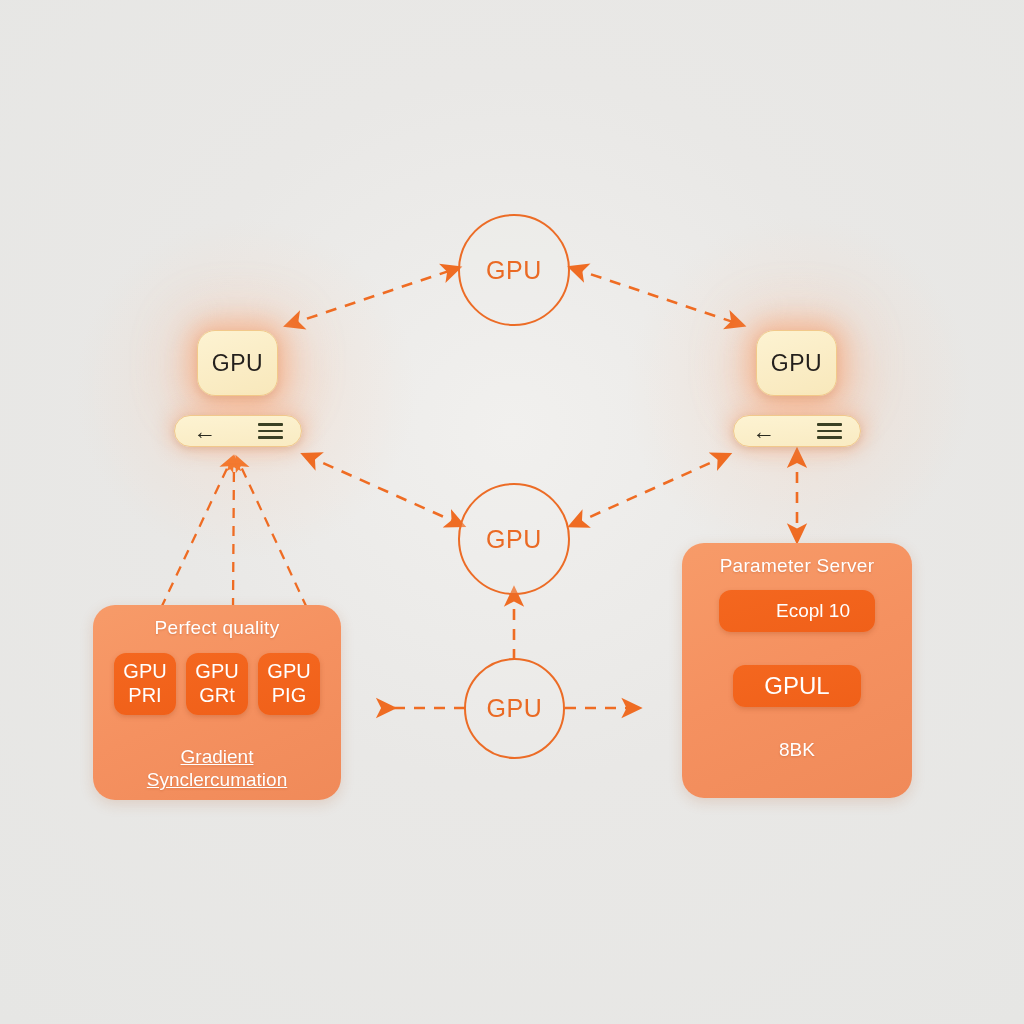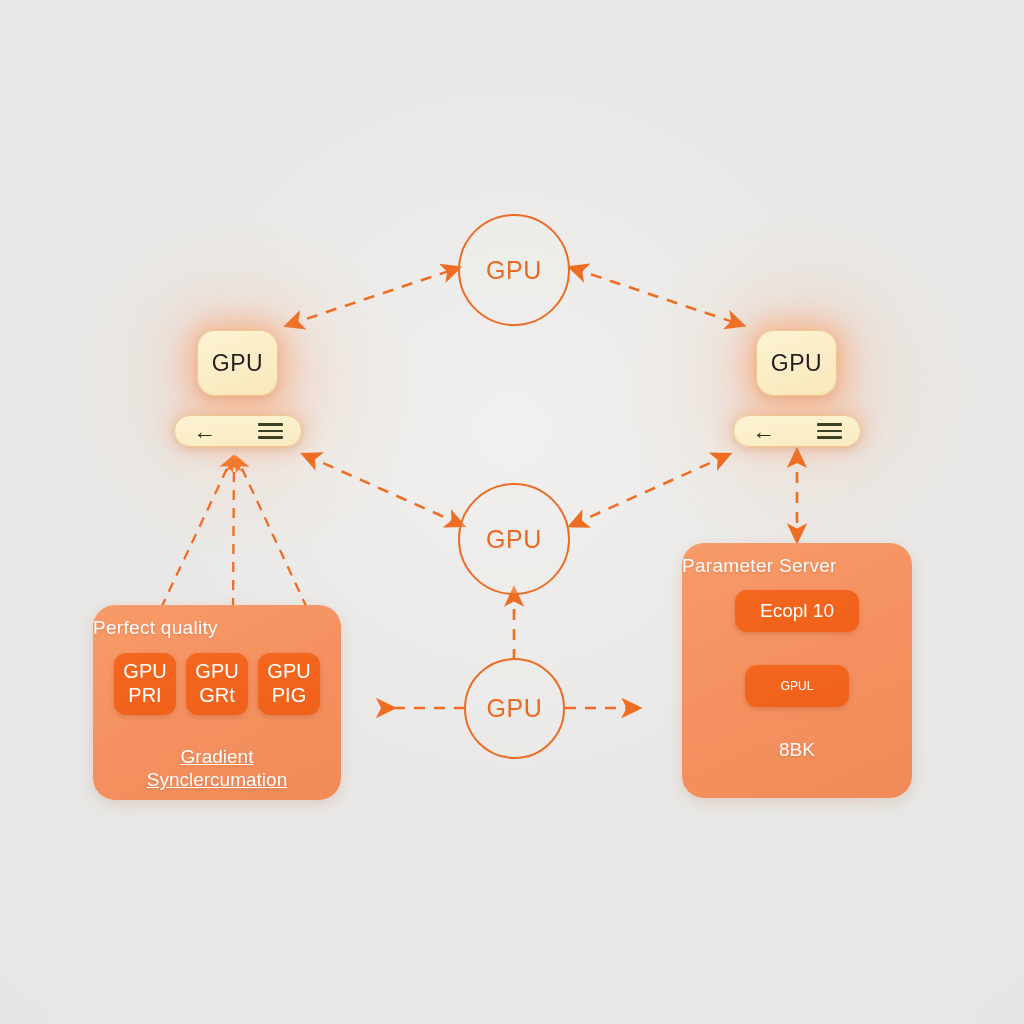--- a/index.html
+++ b/index.html
@@ -92,21 +92,21 @@
     position: absolute;
     border-radius: 22px;
     box-sizing: border-box;
     color: #ffffff;
   }
   .panel.light {
     background: linear-gradient(155deg, #f79b69 0%, #f59160 48%, #f08a59 100%);
     box-shadow: 0 4px 14px rgba(180,90,40,0.18);
   }
   .panel-title {
-    text-align: left;
+    text-align: center;
     font-size: 19px;
     letter-spacing: 0.3px;
     color: #fff;
     text-shadow: 0 1px 2px rgba(150,60,20,0.28);
   }
   .chip {
     background: linear-gradient(165deg, #f4671f 0%, #f06019 100%);
     border-radius: 12px;
     display: flex;
     flex-direction: column;
@@ -235,27 +235,27 @@
     <div class="panel-foot" style="margin-top:30px;text-decoration:underline;">
       <div>Gradient</div>
       <div>Synclercumation</div>
     </div>
   </div>
 
   <div class="panel light" style="left:682px; top:543px; width:230px; height:255px;">
     <div class="panel-title" style="margin-top:12px;">Parameter Server</div>
 
     <div style="display:flex; justify-content:center; margin-top:13px;">
-      <div class="chip" style="width:124px; height:42px; font-size:19px;">
+      <div class="chip" style="width:124px; height:42px; font-size:19px;padding-left:32px;">
         <span>Ecopl 10</span>
       </div>
     </div>
 
     <div style="display:flex; justify-content:center; margin-top:33px;">
-      <div class="chip" style="width:104px; height:42px; font-size:12px;">
+      <div class="chip" style="width:128px; height:42px; font-size:24px;">
         <span>GPUL</span>
       </div>
     </div>
 
     <div class="panel-foot" style="margin-top:31px;">
       <div>8BK</div>
     </div>
   </div>
 
 </div>

